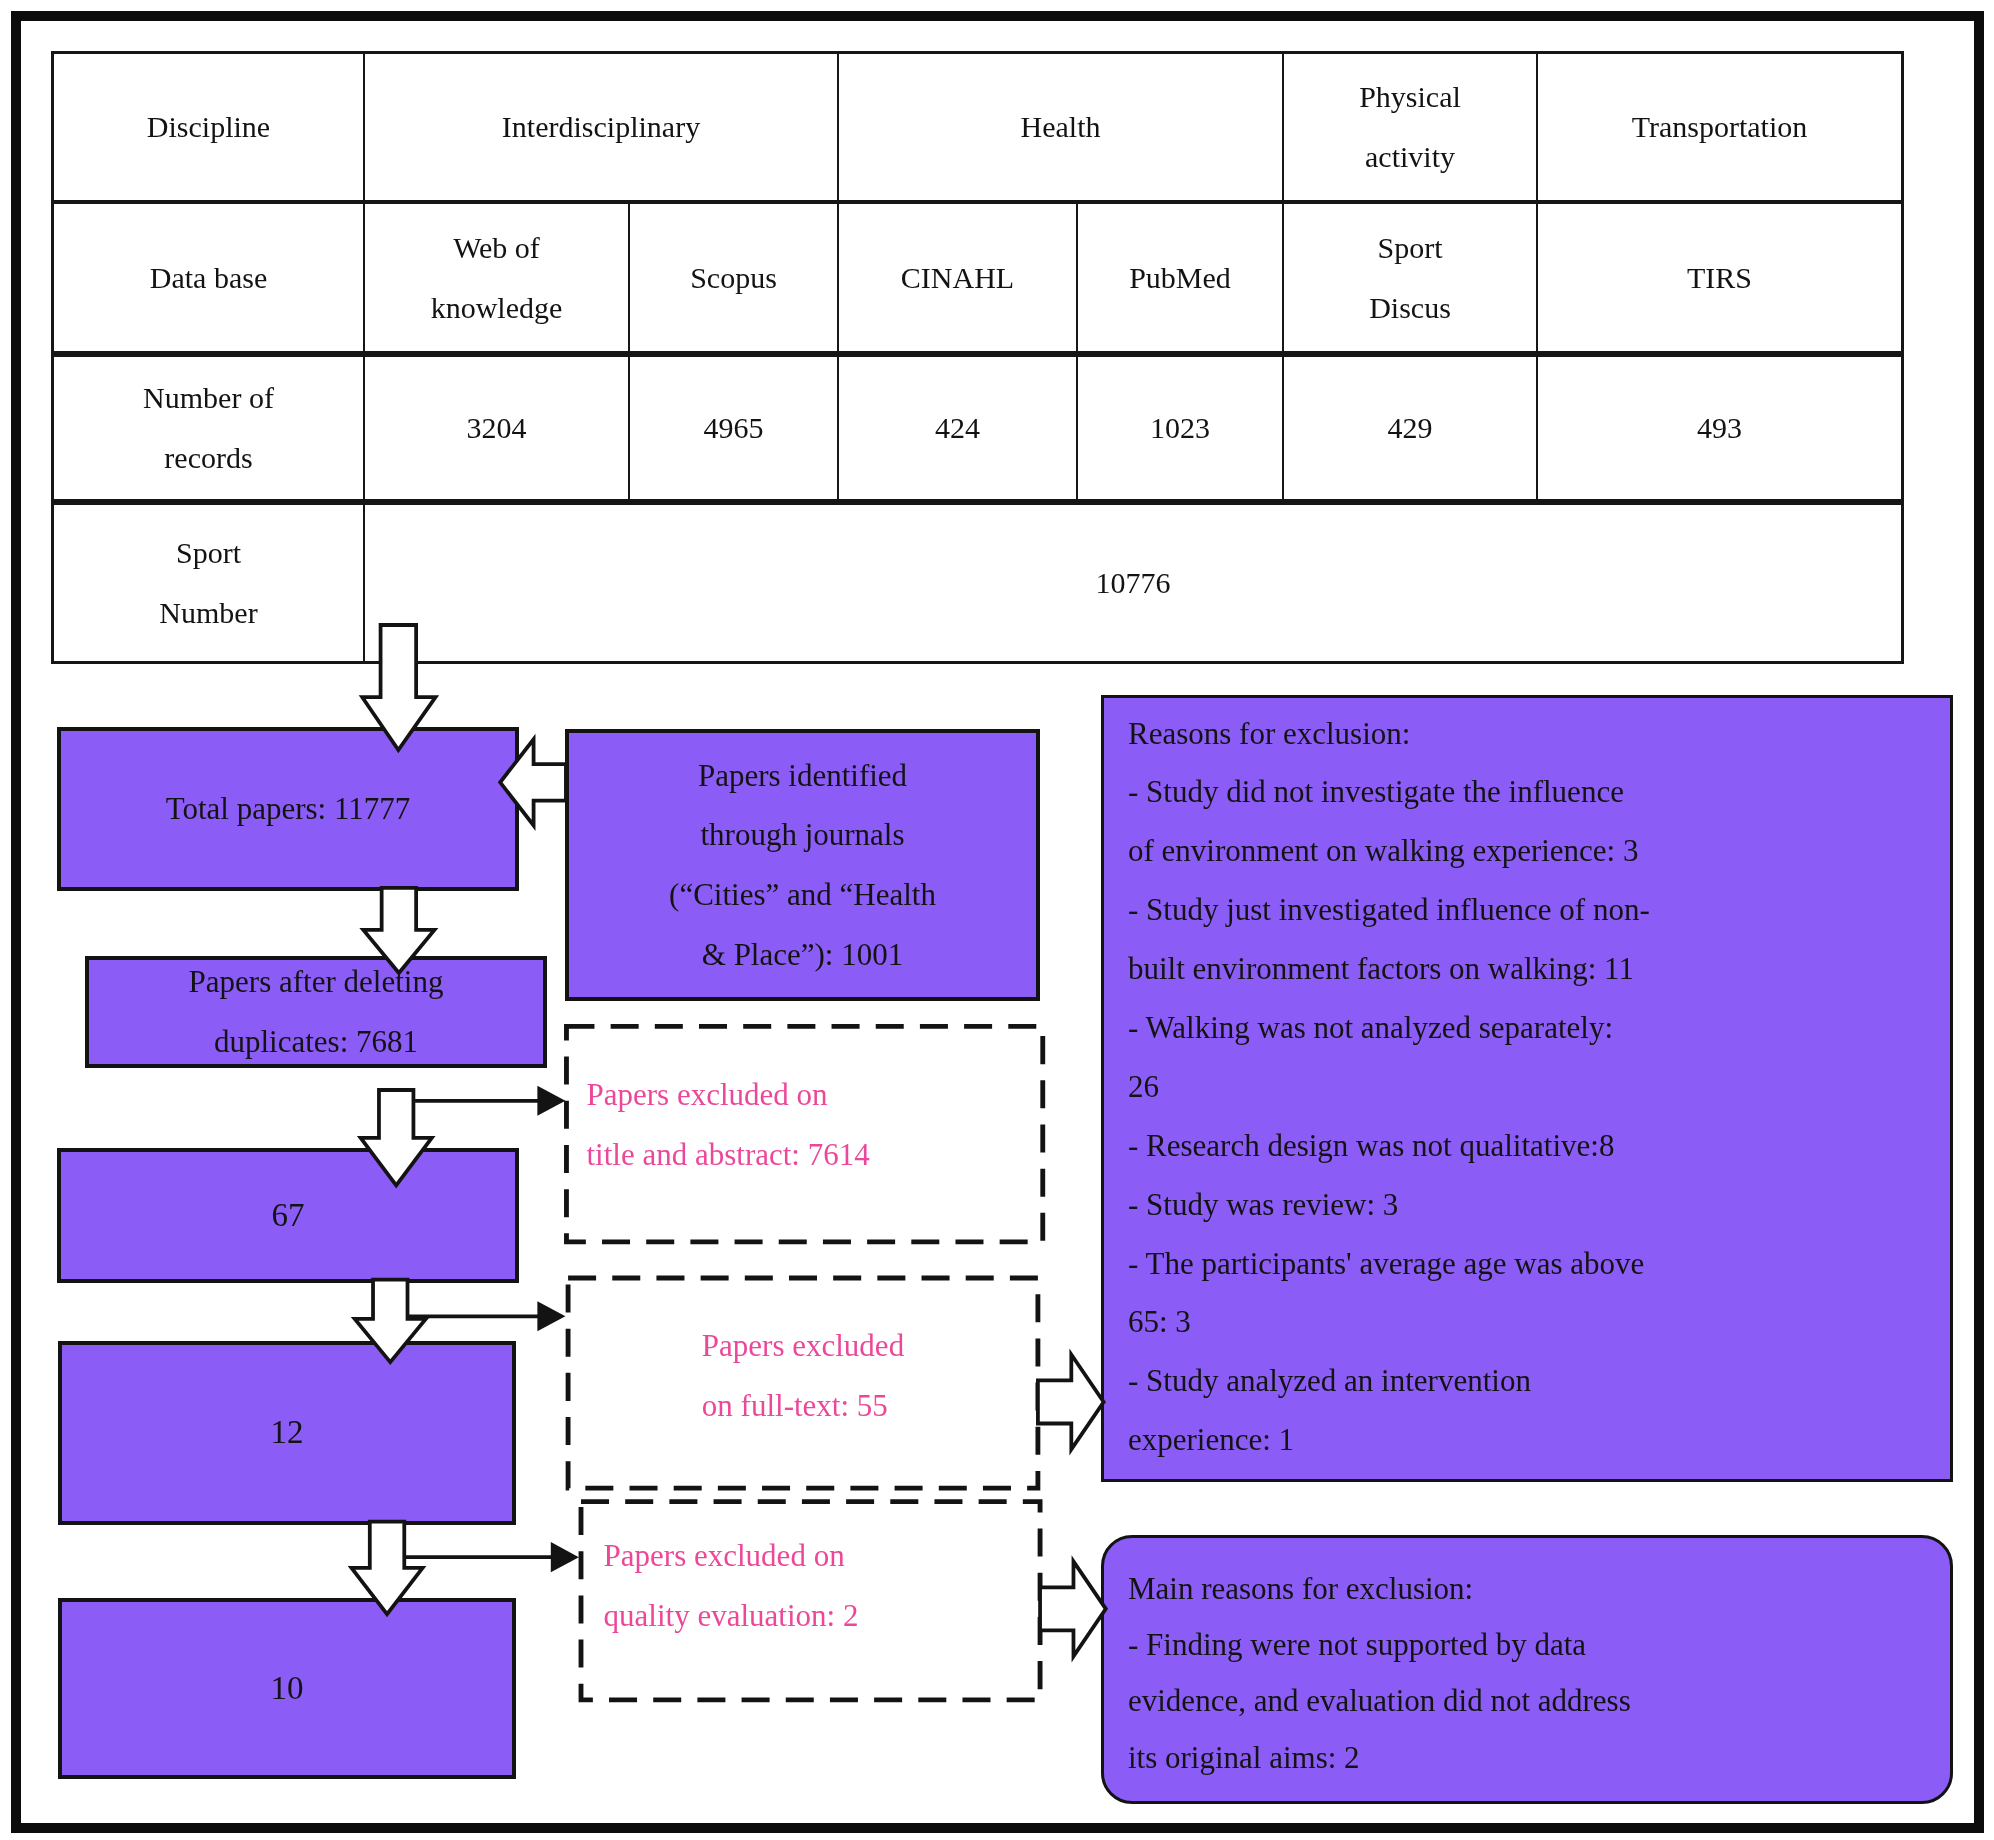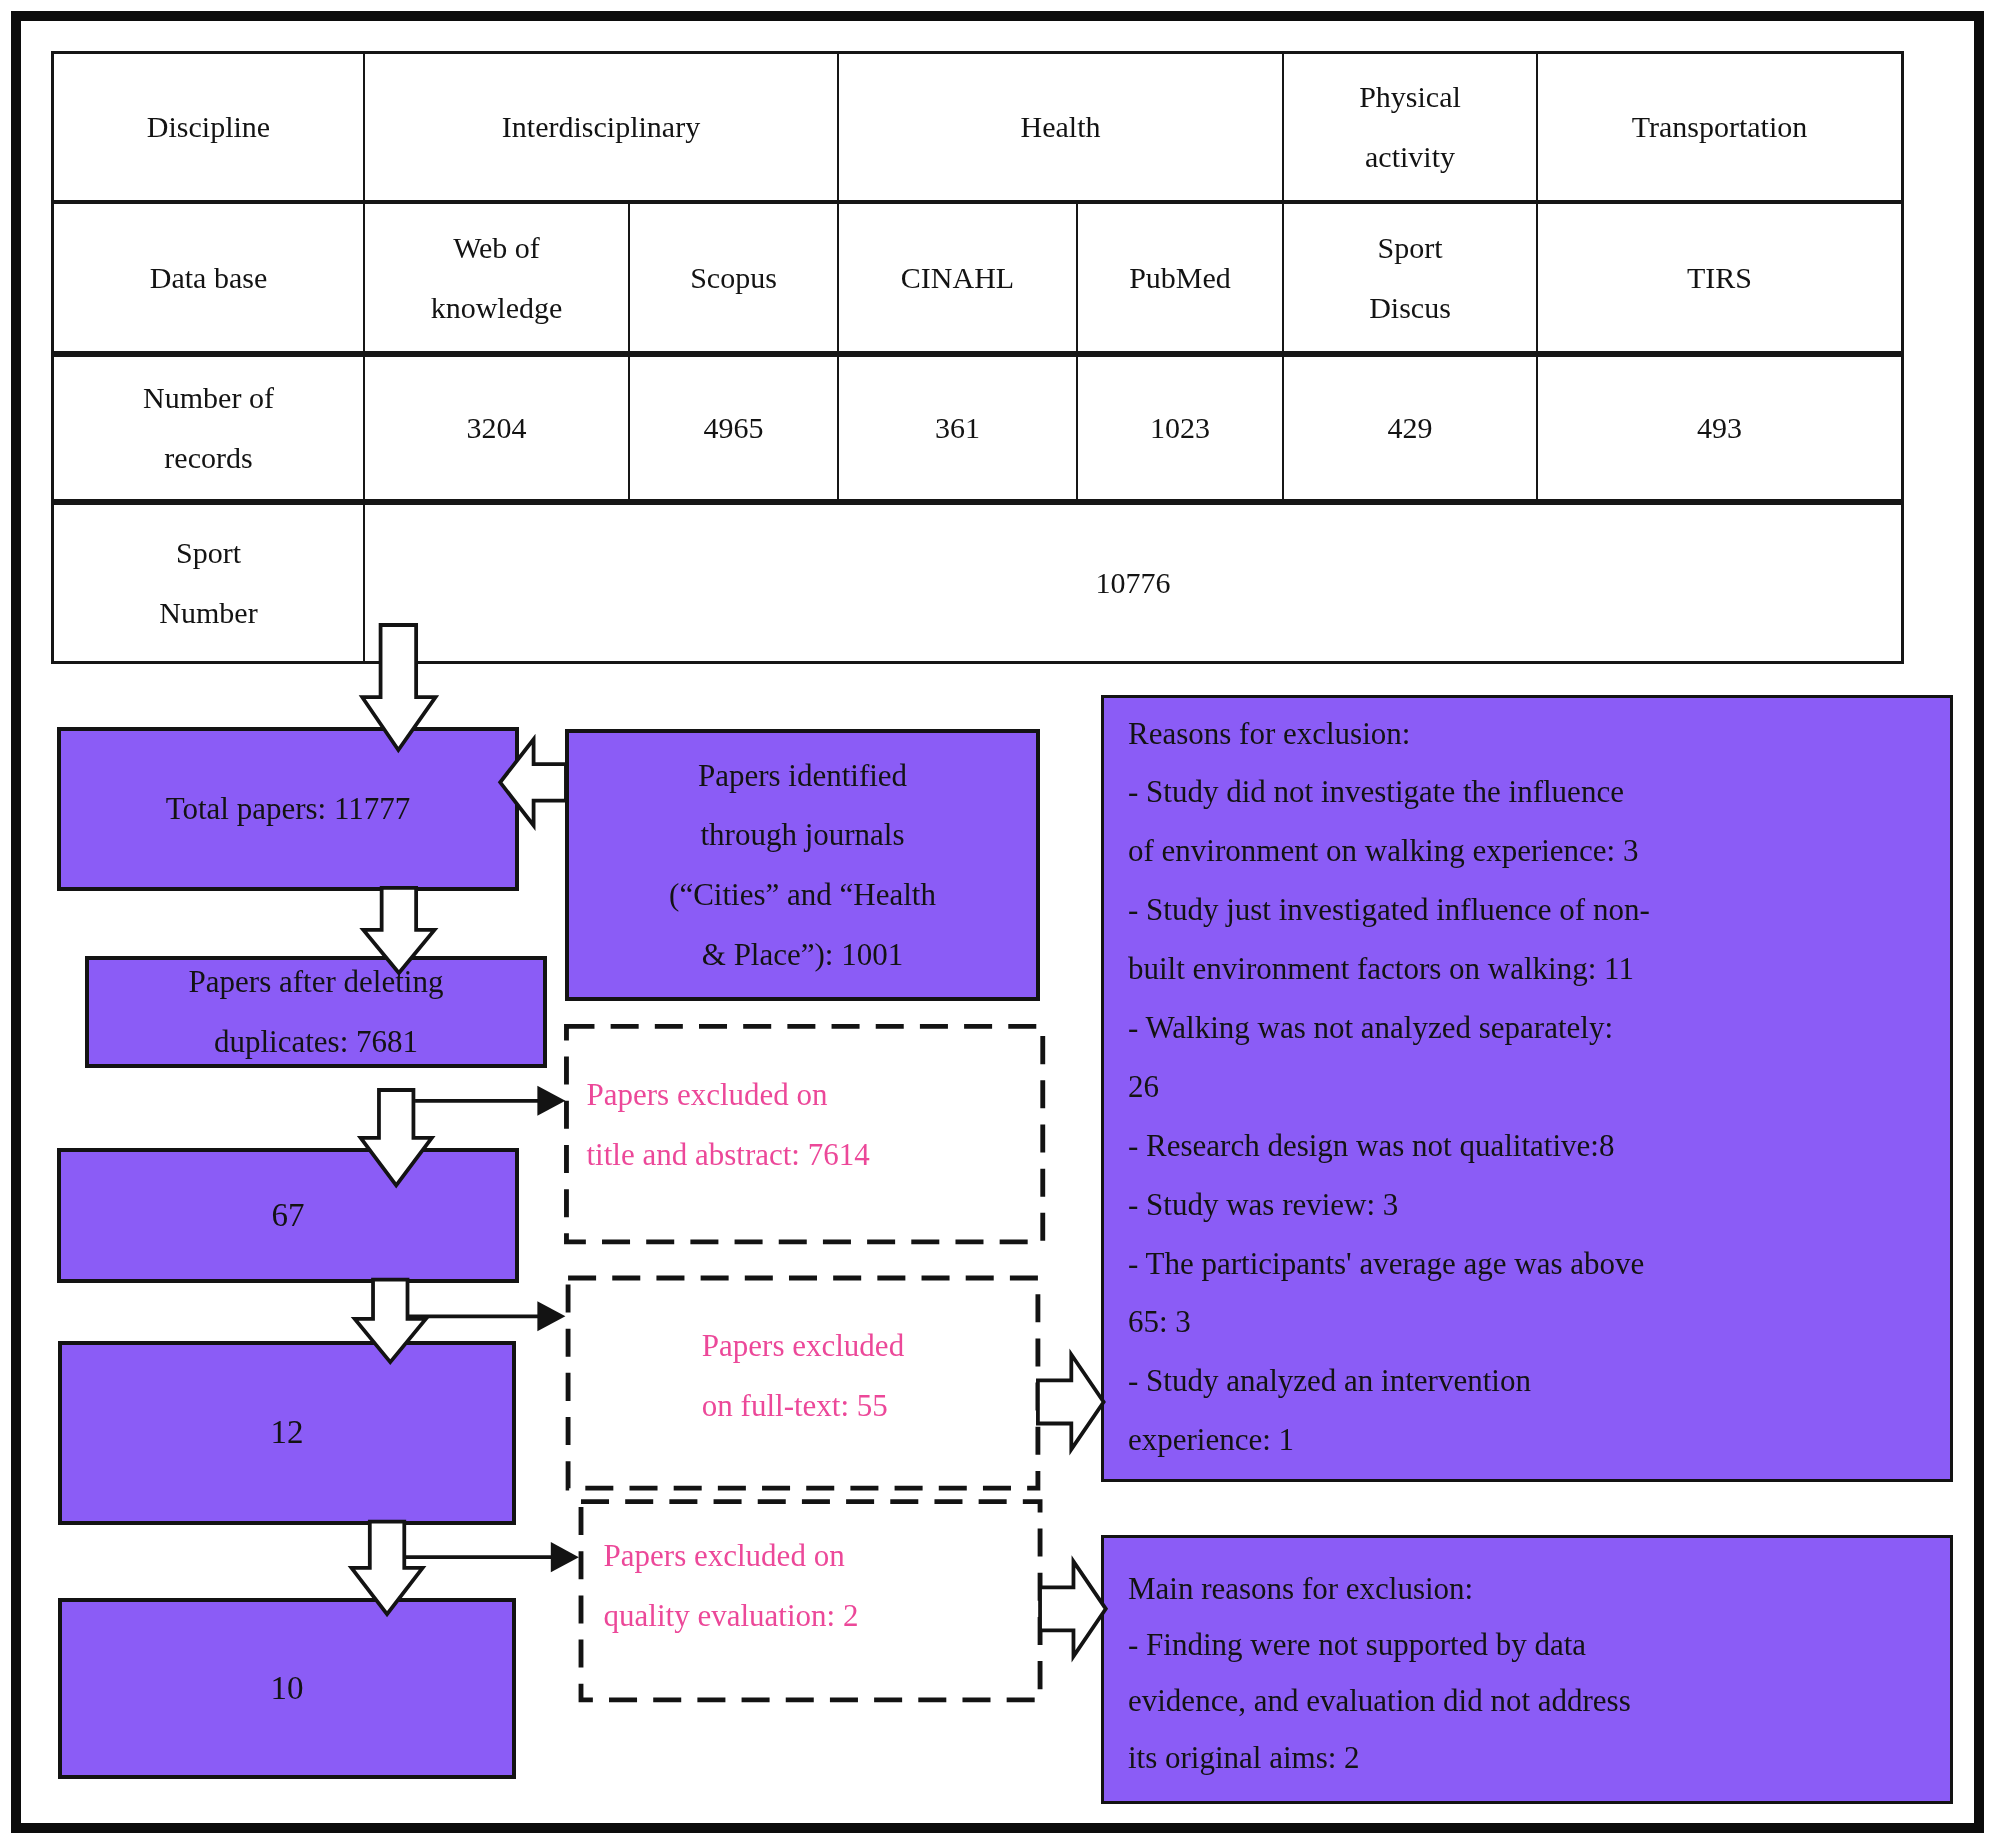--- a/index.html
+++ b/index.html
@@ -51,21 +51,21 @@
   #b-12       { left: 58px;  top: 1341px; width: 458px;  height: 184px; font-size: 33px; }
   #b-10       { left: 58px;  top: 1598px; width: 458px;  height: 181px; font-size: 33px; }
   #b-reasons  {
     left: 1101px; top: 695px; width: 852px; height: 787px;
     border-width: 3.2px; align-items: flex-start; justify-content: flex-start;
     text-align: left; padding: 6.5px 24px; line-height: 1.9; font-size: 31px;
   }
   #b-main     {
     left: 1101px; top: 1535px; width: 852px; height: 269px;
     border-width: 3.2px; align-items: flex-start; justify-content: flex-start;
-    text-align: left; padding: 22.6px 24px; line-height: 1.82; font-size: 31px;
+    text-align: left; padding: 22.6px 24px; line-height: 1.82; font-size: 31px; border-radius: 31px;
   }
 
   
   .dashtext {
     position: absolute; display: flex; align-items: center;
     white-space: pre-line; font-size: 31px; line-height: 1.95; color: #ec4899;
   }
   #t-d1 { left: 566px; top: 1027px; width: 476px; height: 216px;
           justify-content: flex-start; text-align: left; padding: 0 8.6px 19.4px 20.5px; }
   #t-d2 { left: 568px; top: 1278px; width: 470px; height: 210px;
@@ -101,21 +101,21 @@
     <div class="cell thick">CINAHL</div>
     <div class="cell thick">PubMed</div>
     <div class="cell thick">Sport
 Discus</div>
     <div class="cell thick lastcol">TIRS</div>
 
     <div class="cell thick">Number of
 records</div>
     <div class="cell thick">3204</div>
     <div class="cell thick">4965</div>
-    <div class="cell thick">361</div>
+    <div class="cell thick">424</div>
     <div class="cell thick">1023</div>
     <div class="cell thick">429</div>
     <div class="cell thick lastcol">493</div>
 
     <div class="cell lastrow">Sport
 Number</div>
     <div class="cell sp6 lastrow lastcol">10776</div>
   </div>
 
   <div class="box" id="b-total">Total papers: 11777</div>

